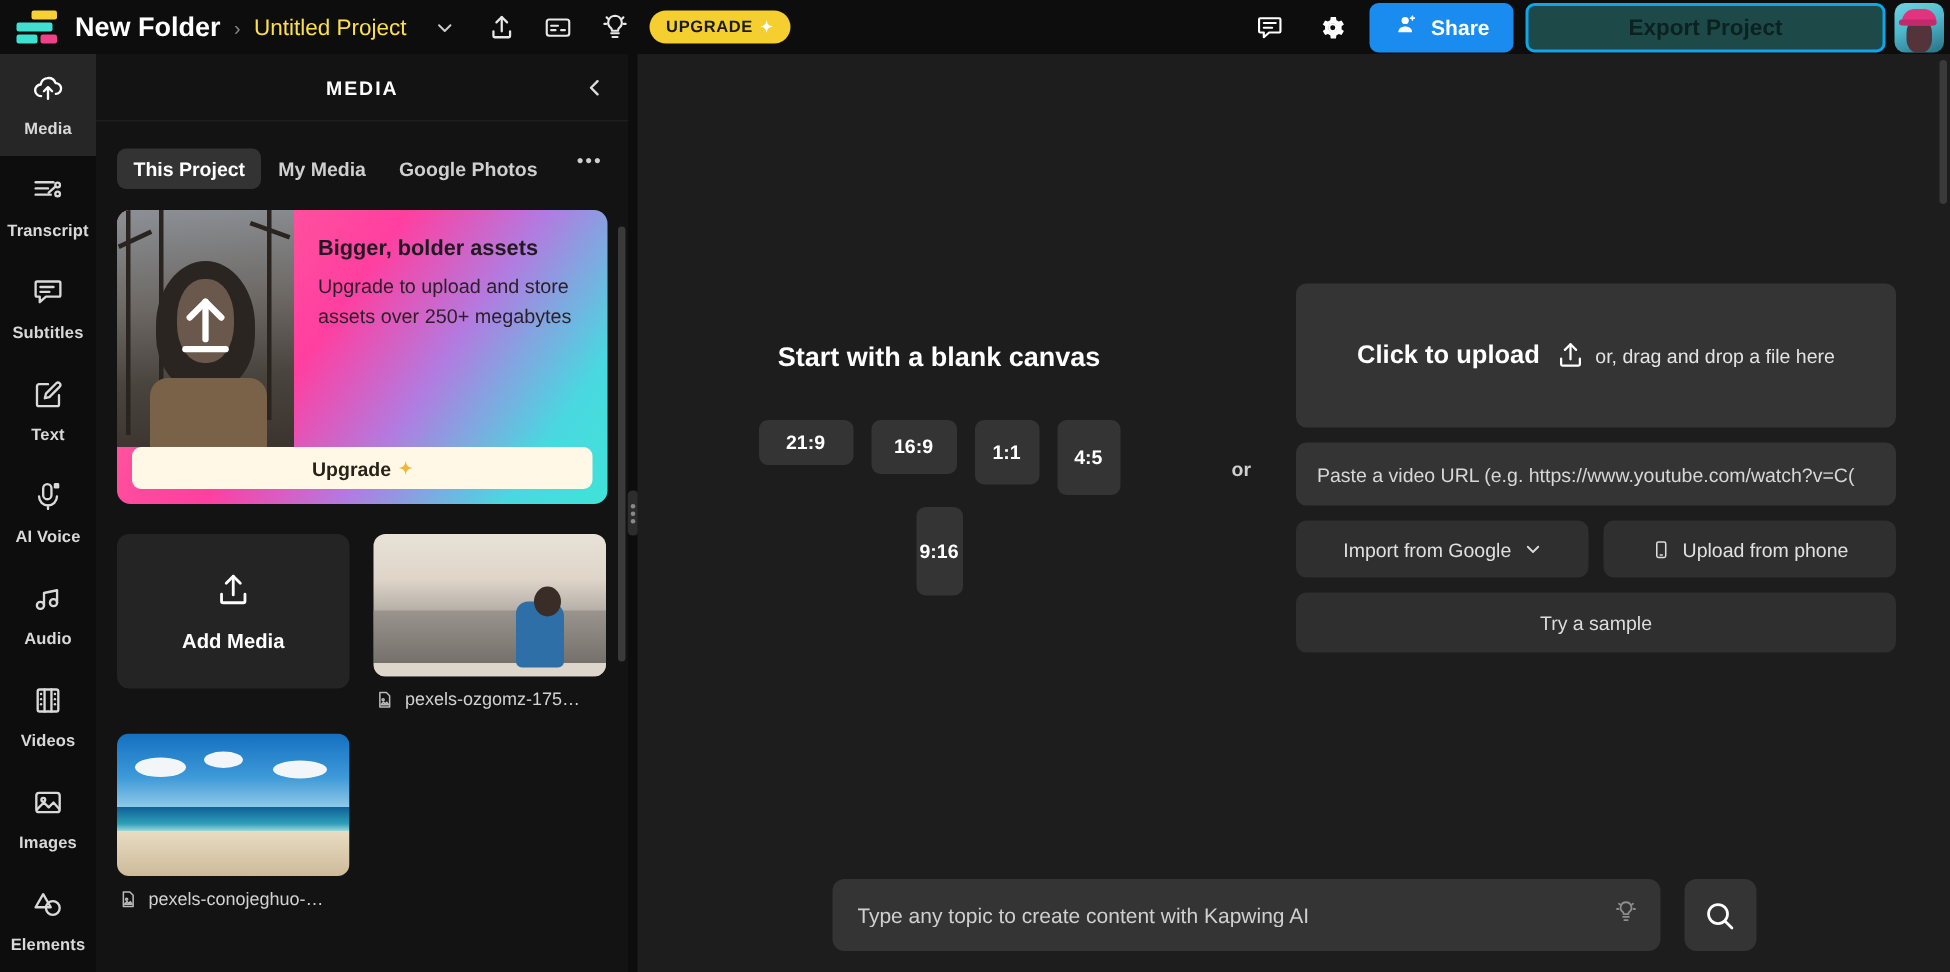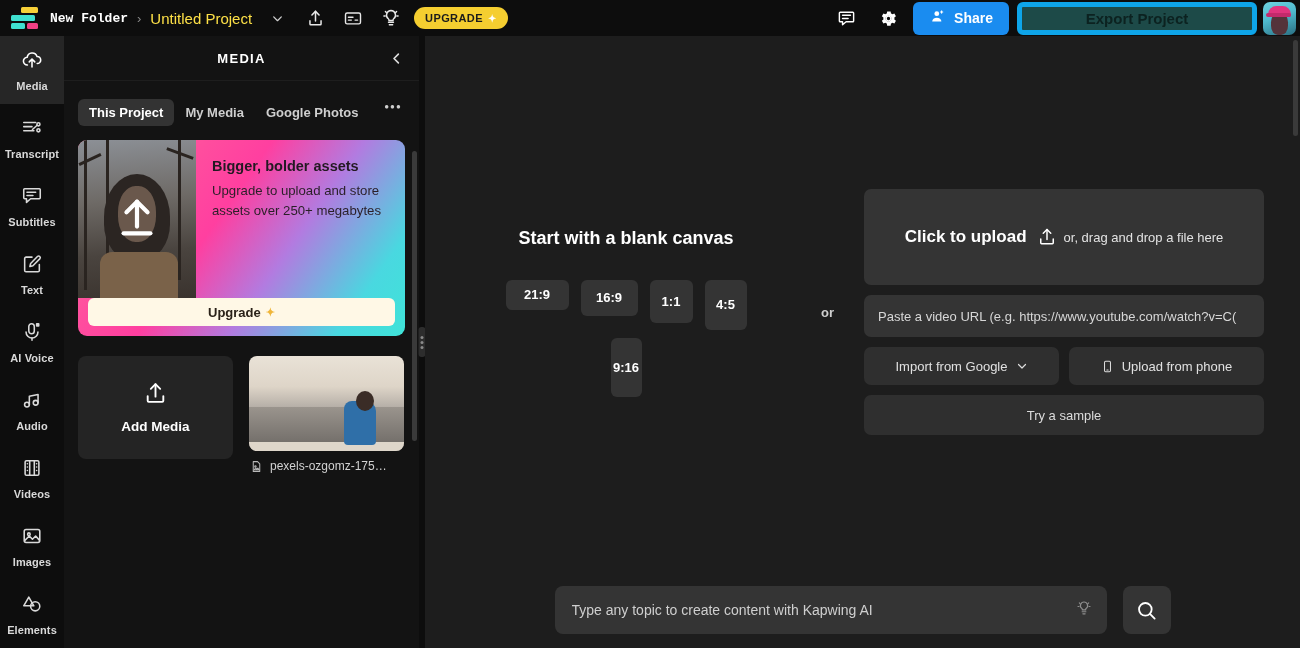--- a/index.html
+++ b/index.html
@@ -20,21 +20,21 @@
     padding: 0 0 0 8px;
     position: relative;
   }
   .logo { width: 34px; height: 26px; position: relative; margin-right: 8px; flex: 0 0 auto; }
   .logo i { position: absolute; display: block; border-radius: 1.5px; }
   .lg1 { background:#f7d038; left:13px; top:2px;  width:17px; height:6px; }
   .lg2 { background:#3fe0d0; left:3px;  top:10px; width:24px; height:6px; }
   .lg3 { background:#3fe0d0; left:3px;  top:18px; width:14px; height:6px; }
   .lg4 { background:#ef4186; left:19px; top:18px; width:11px; height:6px; }
 
-  .crumb-folder { font-size:13px; font-weight:bold; color:#fff; white-space:nowrap;font-family:Liberation Mono, monospace; }
+  .crumb-folder { font-size:18px; font-weight:bold; color:#fff; white-space:nowrap; }
   .crumb-sep { color:#8a8a8a; font-size:13px; margin:0 9px; }
   .crumb-project { font-size:15px; color:#fde047; white-space:nowrap; }
 
   .ic-btn {
     width: 30px; height: 30px; display:flex; align-items:center; justify-content:center;
     border-radius: 5px; cursor:pointer; color:#e6e6e6; flex:0 0 auto;
   }
   .chev-dd { margin-left:10px; }
 
   .upgrade-pill {
@@ -46,21 +46,21 @@
   .top-right { margin-left:auto; display:flex; align-items:center; gap:0; padding-right:0; }
   .share-btn {
     background:#1a8cf0; color:#fff; font-size:14px; font-weight:bold;
     height:33px; border-radius:6px; padding:0 16px; display:flex; align-items:center; gap:8px;
     cursor:pointer; margin-left:10px;
   }
   .export-btn {
     background:#1d4a48; color:#0c2220; font-size:15px; font-weight:bold;
     height:33px; border-radius:6px; width:240px; display:flex; align-items:center;
     justify-content:center; cursor:pointer; margin-left:8px;
-    border:5px solid #0ea5e9;
+    border:2px solid #0ea5e9;
   }
   .avatar {
     width:33px; height:33px; border-radius:7px; margin-left:6px; margin-right:4px;
     background:linear-gradient(160deg,#6fd3e0 0%,#4fb9cd 45%,#2a6f82 100%);
     position:relative; overflow:hidden; cursor:pointer; flex:0 0 auto;
   }
   .avatar .face { position:absolute; left:8px; top:10px; width:17px; height:23px; border-radius:45% 45% 40% 40%; background:#54333a; }
   .avatar .hat  { position:absolute; left:5px; top:4px; width:23px; height:11px; border-radius:10px 10px 3px 3px; background:#e0347e; }
   .avatar .hat2 { position:absolute; left:3px; top:11px; width:25px; height:4px; border-radius:3px; background:#c22a6b; }
 
@@ -479,20 +479,40 @@
                 <svg width="13" height="13" viewBox="0 0 24 24" fill="none" stroke="#b9b9b9" stroke-width="1.9" stroke-linecap="round" stroke-linejoin="round">
                   <path d="M6 3h8l4 4v14H6z"></path>
                     <circle cx="10" cy="12" r="1.3"></circle>
                     <path d="M7.5 18l3-3.2 2 2.2 2-2 2.2 3z"></path>
                 </svg>
               </span>
               <span>pexels-ozgomz-175…</span>
             </div>
           </div>
 
+          <div class="cell">
+            <div class="thumb beach">
+              <div class="sky"></div>
+              <div class="cloud" style="left:12px; top:16px; width:34px; height:13px;"></div>
+              <div class="cloud" style="left:58px; top:12px; width:26px; height:11px;"></div>
+              <div class="cloud" style="left:104px;top:18px; width:36px; height:12px;"></div>
+              <div class="sea"></div>
+                <div class="sand"></div>
+            </div>
+            <div class="fname">
+              <span style="display:flex">
+                <svg width="13" height="13" viewBox="0 0 24 24" fill="none" stroke="#b9b9b9" stroke-width="1.9" stroke-linecap="round" stroke-linejoin="round">
+                  <path d="M6 3h8l4 4v14H6z"></path>
+                    <circle cx="10" cy="12" r="1.3"></circle>
+                    <path d="M7.5 18l3-3.2 2 2.2 2-2 2.2 3z"></path>
+                </svg>
+              </span>
+              <span>pexels-conojeghuo-…</span>
+            </div>
+          </div>
         </div>
 
         <div class="panel-scroll"></div>
       </div>
     </div>
 
     <div class="resizer">
       <div class="grip">
           <i></i>
           <i></i>

